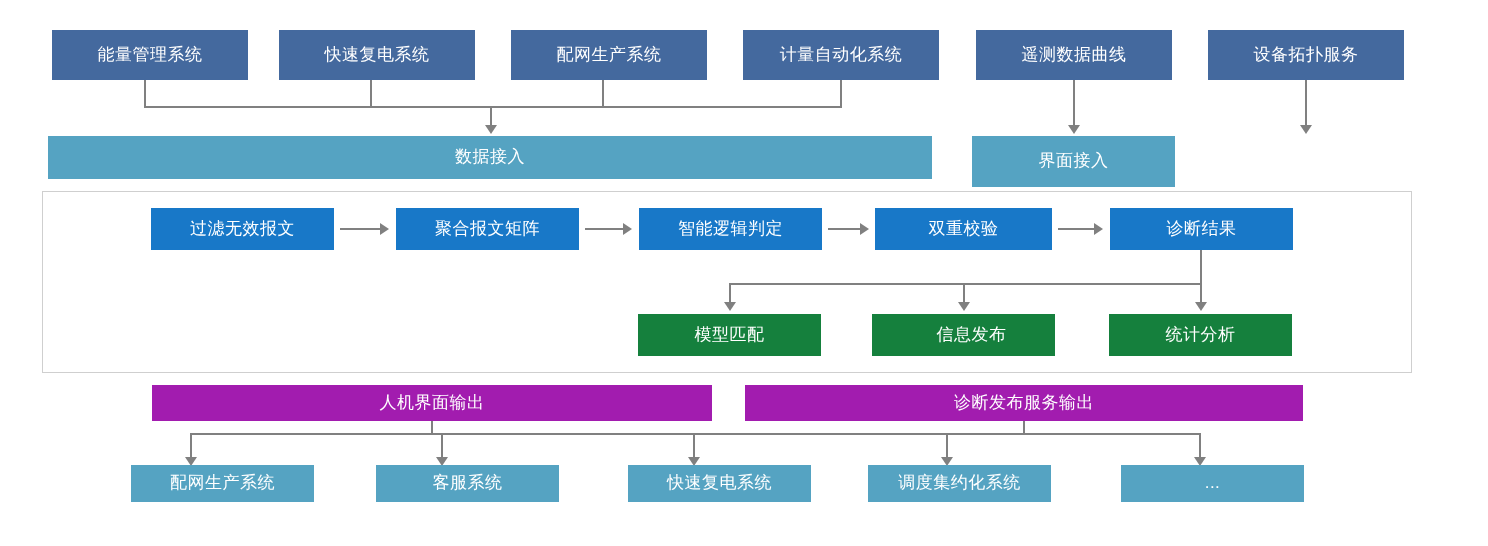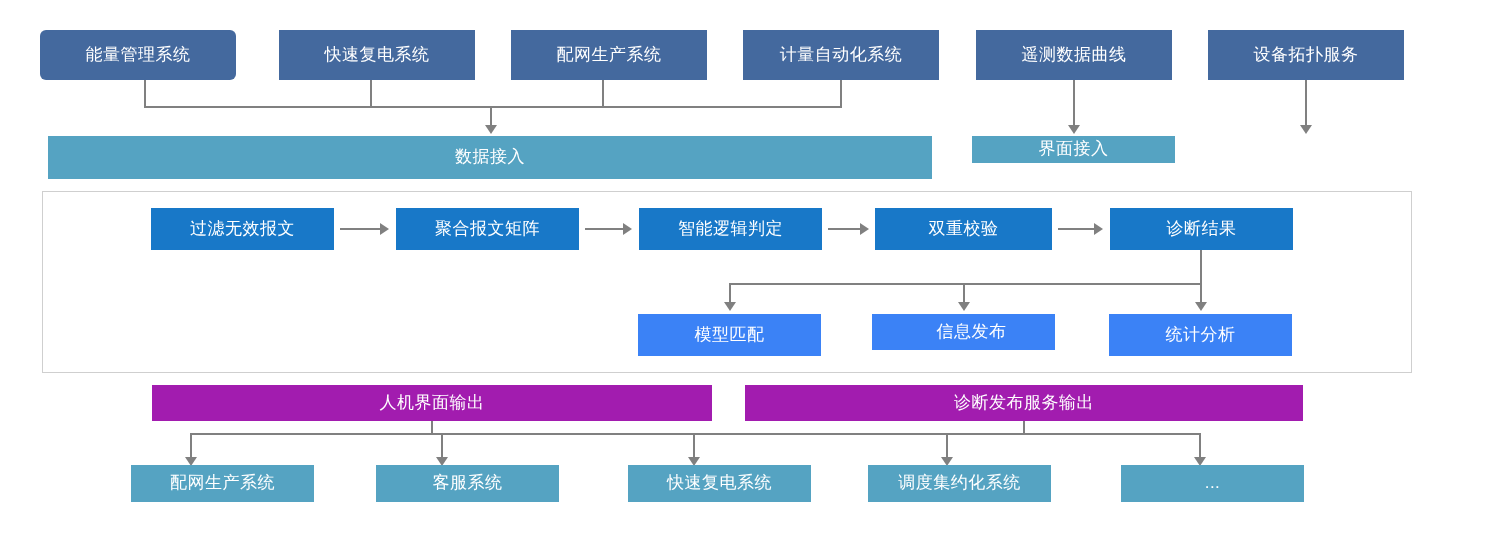--- a/index.html
+++ b/index.html
@@ -19,21 +19,21 @@
     font-size:17px;
     letter-spacing:.5px;
     line-height:1.1;
     box-sizing:border-box;
     text-align:center;
     white-space:nowrap;
   }
   .src      {background:#44699e;}   
   .access   {background:#55a3c2;}   
   .proc     {background:#1878c8;}   
-  .gray     {background:#3b82f6;}   
+  .gray     {background:#15803d;}   
   .outbar   {background:#a21caf;}   
   .consumer {background:#55a3c2;}   
 
   
   #panel{
     position:absolute;
     left:42px;top:191px;width:1370px;height:182px;
     border:1px solid #cfcfcf;
     background:#ffffff;
     box-sizing:border-box;
@@ -56,21 +56,21 @@
     border-top:6px solid transparent;
     border-bottom:6px solid transparent;
     border-left:9px solid #808080;
   }
 </style>
 </head>
 <body>
 
 <div id="stage">
 
-  <div class="box src" style="left:40px;top:30px;width:196px;height:50px;border-radius:6px;">
+  <div class="box src" style="left:52px;top:30px;width:196px;height:50px;">
     <span>能量管理系统</span>
   </div>
   <div class="box src" style="left:279px;top:30px;width:196px;height:50px;">
     <span>快速复电系统</span>
   </div>
   <div class="box src" style="left:511px;top:30px;width:196px;height:50px;">
     <span>配网生产系统</span>
   </div>
   <div class="box src" style="left:743px;top:30px;width:196px;height:50px;">
     <span>计量自动化系统</span>
@@ -91,21 +91,21 @@
   <div class="arrow" style="left:485px;top:125px;"></div>
 
   <div class="ln vl" style="left:1073px;top:80px;height:47px;"></div>
   <div class="arrow" style="left:1068px;top:125px;"></div>
   <div class="ln vl" style="left:1305px;top:80px;height:47px;"></div>
   <div class="arrow" style="left:1300px;top:125px;"></div>
 
   <div class="box access" style="left:48px;top:136px;width:884px;height:43px;">
     <span>数据接入</span>
   </div>
-  <div class="box access" style="left:972px;top:136px;width:203px;height:27px;">
+  <div class="box access" style="left:972px;top:136px;width:203px;height:51px;">
     <span>界面接入</span>
   </div>
 
   <div id="panel"></div>
 
   <div class="box proc" style="left:151px;top:208px;width:183px;height:42px;">
     <span>过滤无效报文</span>
   </div>
   <div class="box proc" style="left:396px;top:208px;width:183px;height:42px;">
     <span>聚合报文矩阵</span>
@@ -137,21 +137,21 @@
   <div class="ln vl" style="left:729px;top:283px;height:21px;"></div>
   <div class="arrow" style="left:724px;top:302px;"></div>
   <div class="ln vl" style="left:963px;top:283px;height:21px;"></div>
   <div class="arrow" style="left:958px;top:302px;"></div>
   <div class="ln vl" style="left:1200px;top:283px;height:21px;"></div>
   <div class="arrow" style="left:1195px;top:302px;"></div>
 
   <div class="box gray" style="left:638px;top:314px;width:183px;height:42px;">
     <span>模型匹配</span>
   </div>
-  <div class="box gray" style="left:872px;top:314px;width:183px;height:36px;padding-left:16px;">
+  <div class="box gray" style="left:872px;top:314px;width:183px;height:42px;padding-left:16px;">
     <span>信息发布</span>
   </div>
   <div class="box gray" style="left:1109px;top:314px;width:183px;height:42px;">
     <span>统计分析</span>
   </div>
 
   <div class="box outbar" style="left:152px;top:385px;width:560px;height:36px;">
     <span>人机界面输出</span>
   </div>
   <div class="box outbar" style="left:745px;top:385px;width:558px;height:36px;">

